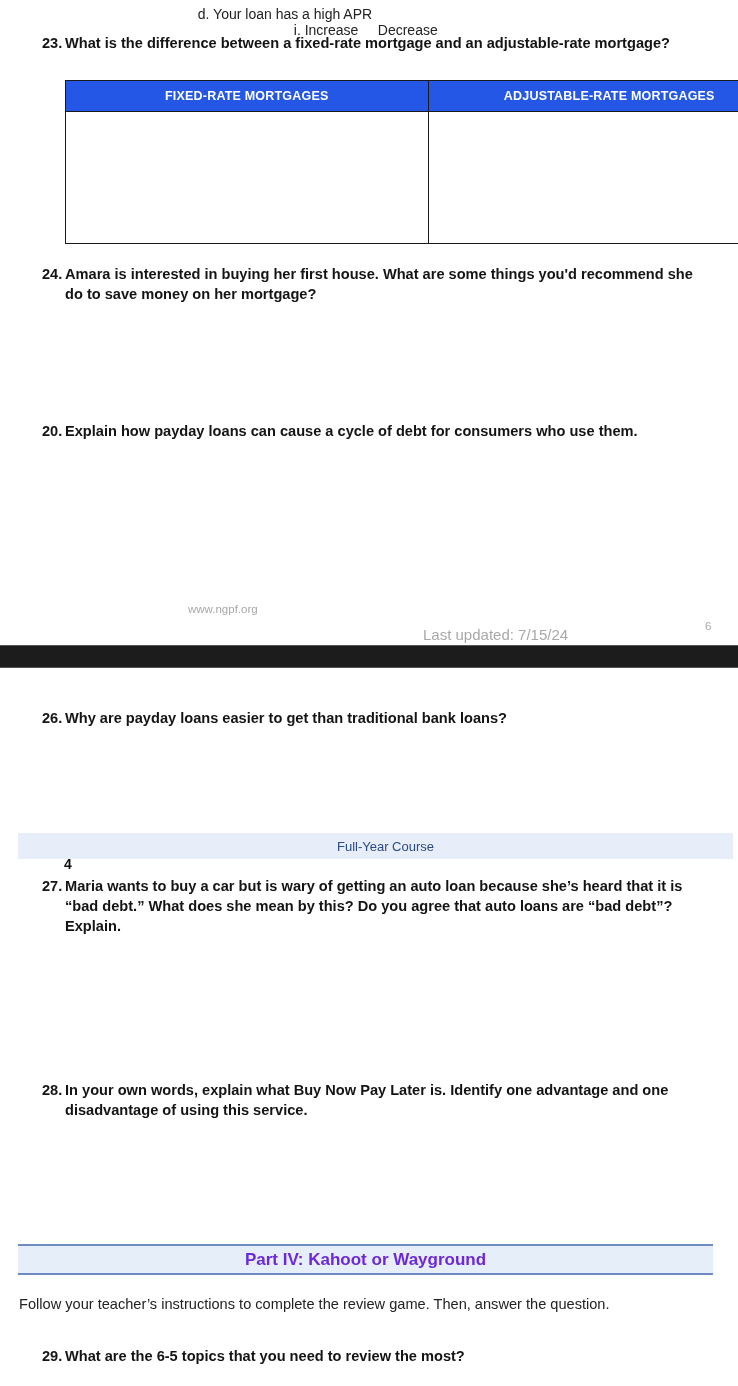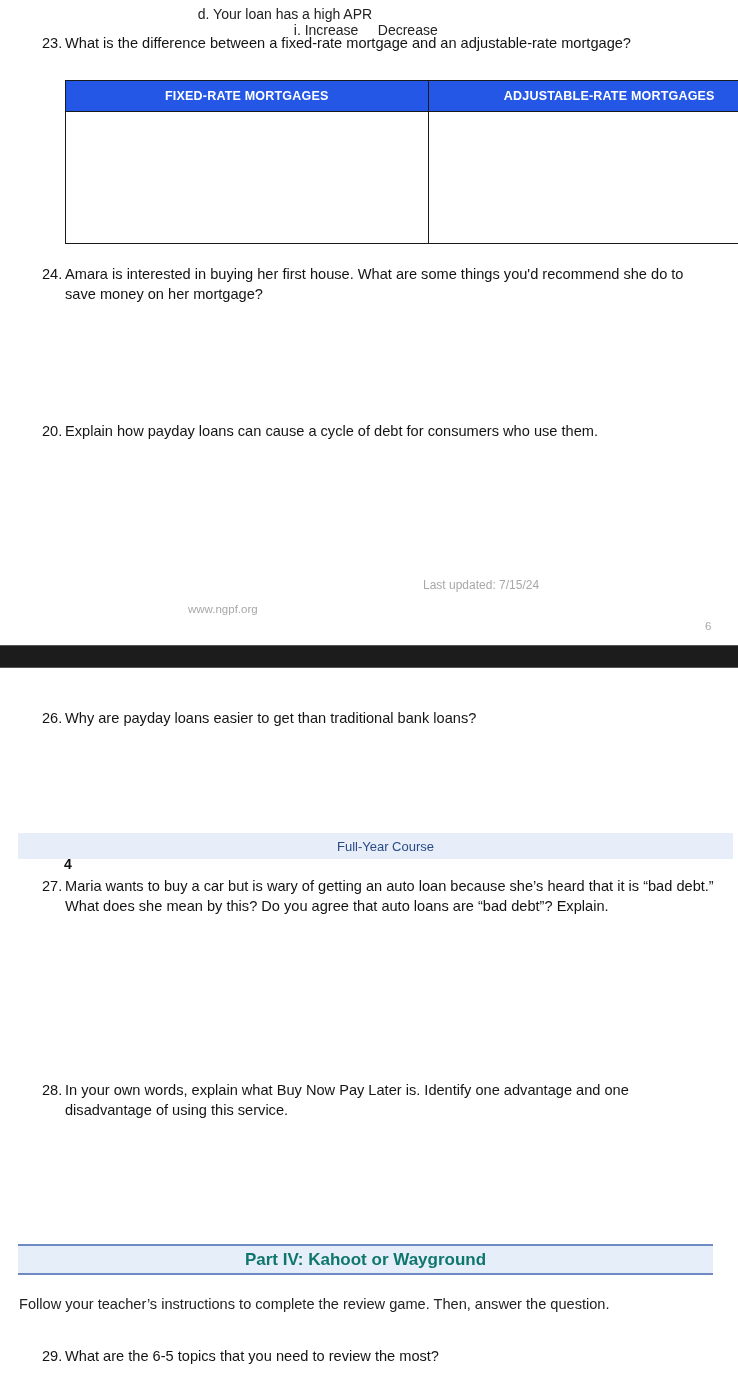--- a/index.html
+++ b/index.html
@@ -9,59 +9,59 @@
     font-family:"Liberation Sans", "DejaVu Sans", sans-serif;
     color:#111;
   }
   .abs { position:absolute; }
   .top-cut {
     left:190px; top:-10px; width:1000px; font-size:14px; color:#222;
     white-space:pre;
   }
   .q {
     position:absolute; left:42px; width:672px;
-    font-weight:normal; font-size:14.6px; line-height:20px; color:#141414;
+    font-weight:bold; font-size:14.6px; line-height:20px; color:#141414;
   }
   .q .num { position:absolute; left:0; top:0; }
   .q .txt { display:block; padding-left:23px; }
 
   table.mort {
     position:absolute; left:65px; top:80px; width:726px; height:164px;
     border-collapse:collapse; table-layout:fixed;
   }
   table.mort th {
     background:#2457e6; color:#fff; font-size:12.5px; font-weight:bold;
     height:28px; border:1.5px solid #1a1a1a; letter-spacing:0.2px;
     text-transform:uppercase;
   }
   table.mort td {
     border:1.5px solid #1a1a1a; background:#fff;
   }
 
   .footer-left { left:188px; top:603px; font-size:11.5px; color:#a8a8a8; }
-  .footer-mid  { left:423px; top:578px; font-size:12px; color:#a8a8a8; }
+  .footer-mid  { left:423px; top:626px; font-size:15px; color:#a8a8a8; }
   .page-num    { left:705px; top:620px; font-size:11.5px; color:#a8a8a8; }
 
   .page-gap {
     left:0; top:645px; width:738px; height:21px; background:#1c1c1c;
     border-top:1px solid #555; border-bottom:1px solid #555;
   }
 
   .banner-course {
     left:18px; top:833px; width:695px; height:26px; background:#e7eef9;
     display:flex; align-items:center; justify-content:center;
     font-weight:normal; font-size:13px; color:#2a4a86;padding-left:20px;
   }
   .unit-num { left:64px; top:856px; font-weight:bold; font-size:14px; color:#111; }
 
   .banner-part {
     left:18px; top:1244px; width:695px; height:31px; background:#e6eef9;
     border-top:2px solid #6f89c2; border-bottom:2px solid #6f89c2;
     display:flex; align-items:center; justify-content:center;
-    font-weight:bold; font-size:17px; color:#0f766e; box-sizing:border-box;
+    font-weight:bold; font-size:17px; color:#6d28d9; box-sizing:border-box;
   }
   .instructions {
     left:19px; top:1296px; font-size:14.6px; color:#222;
   }
 </style>
 </head>
 <body>
 
 <div class="abs top-cut">
   <span>d. Your loan has a high APR</span>

